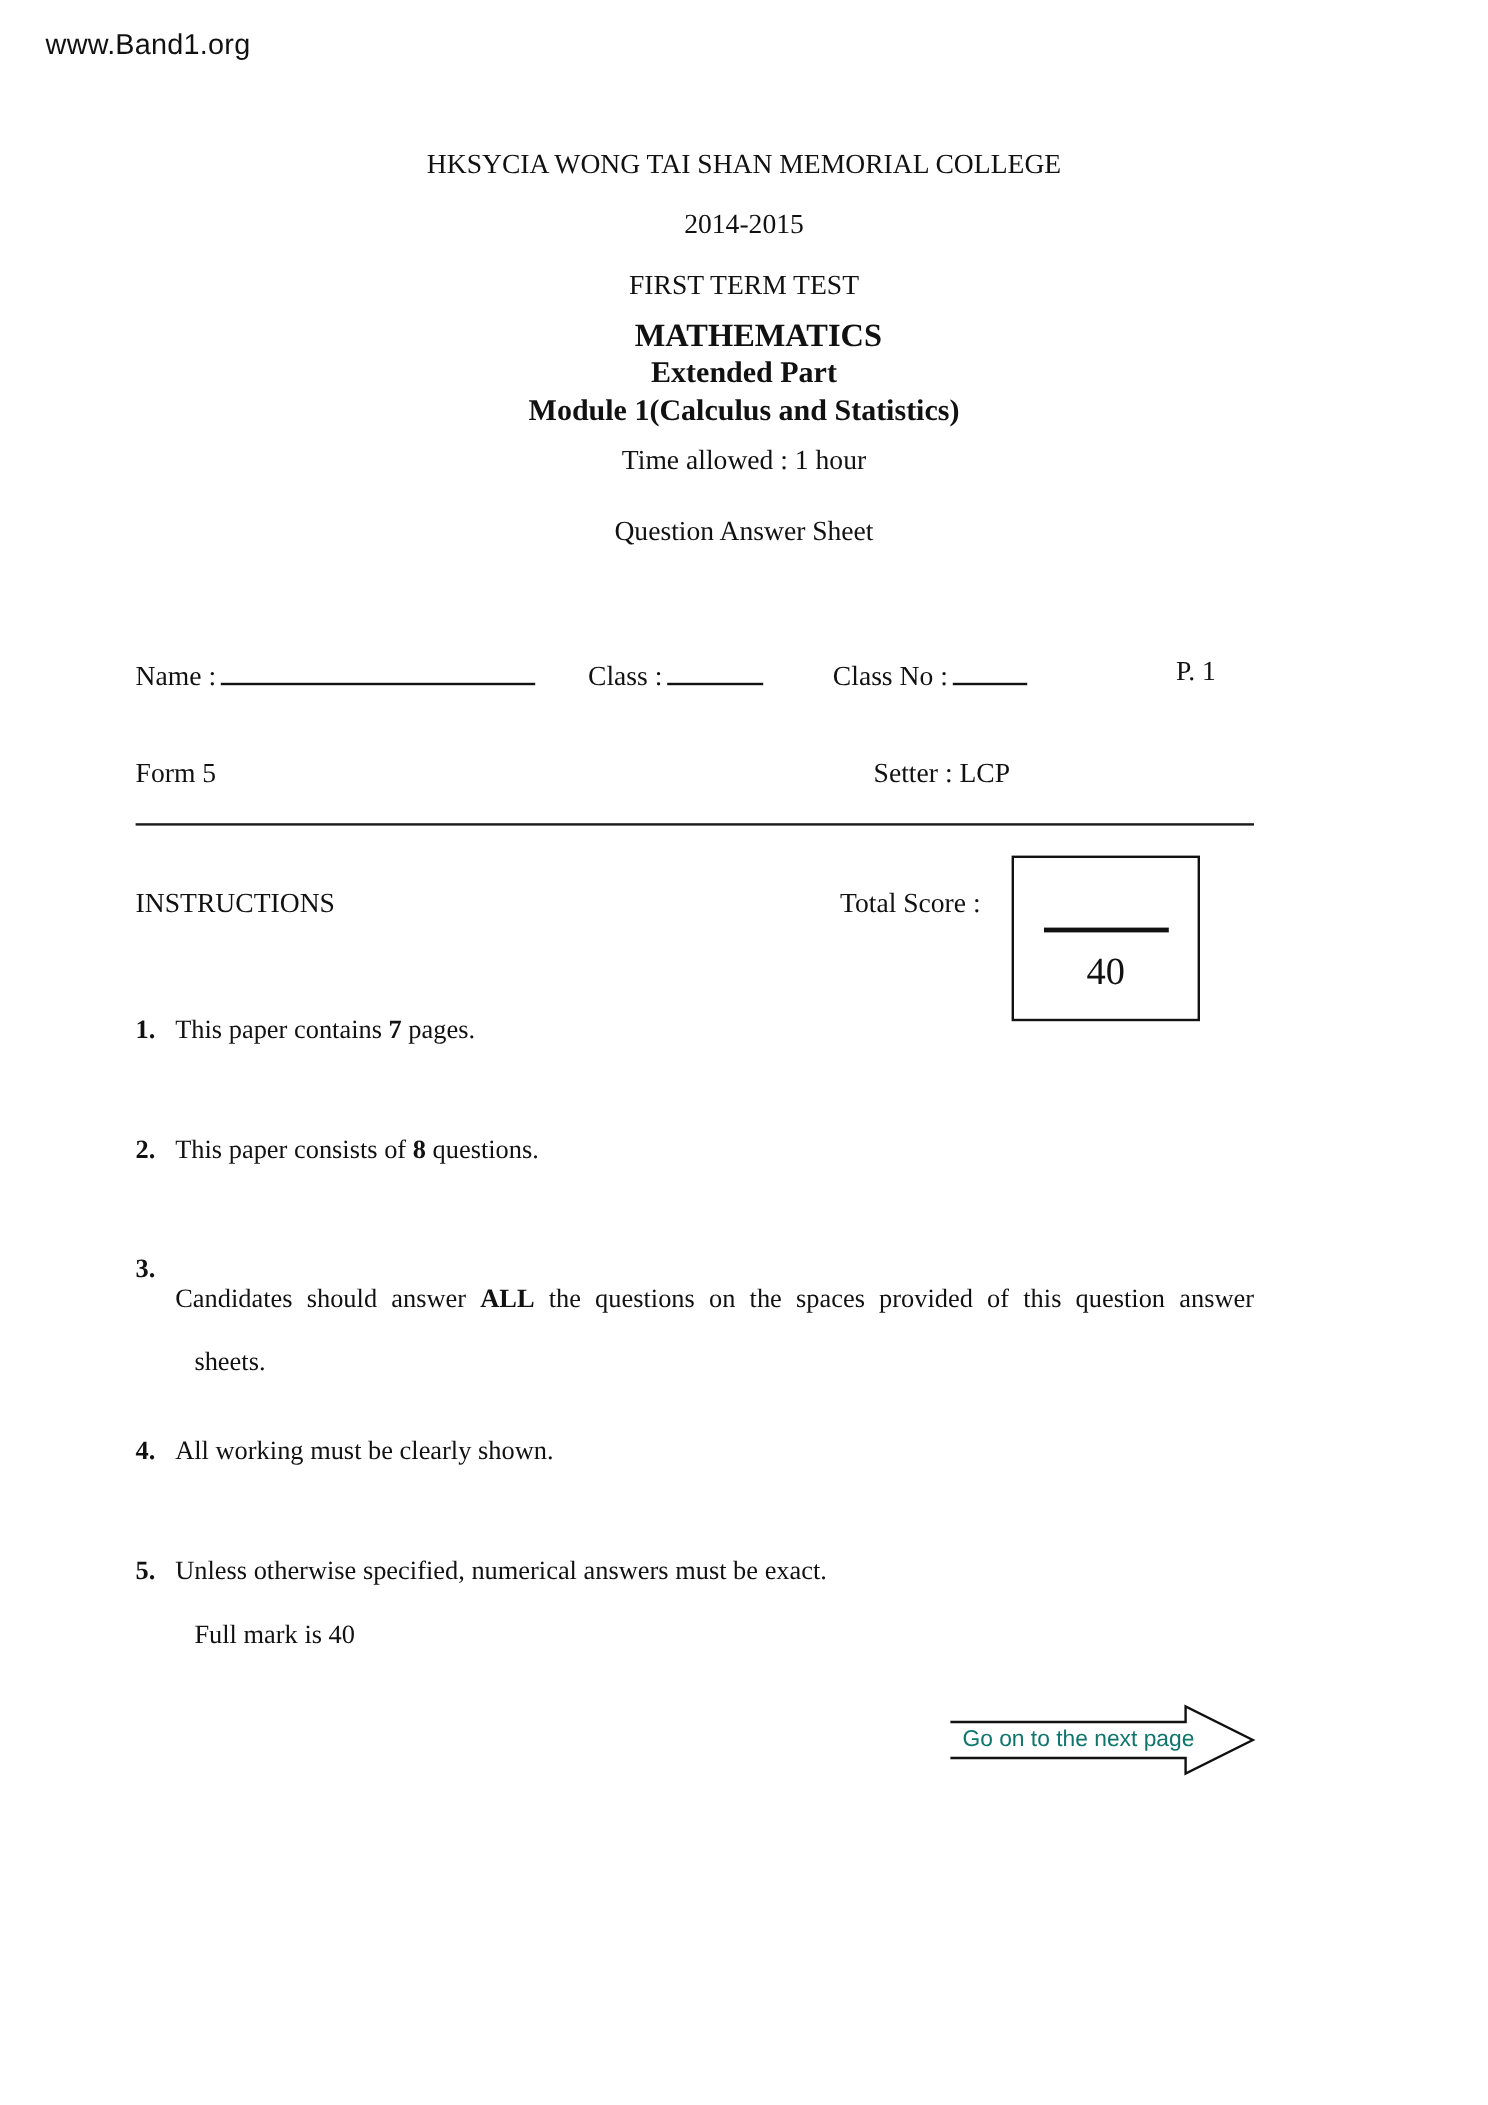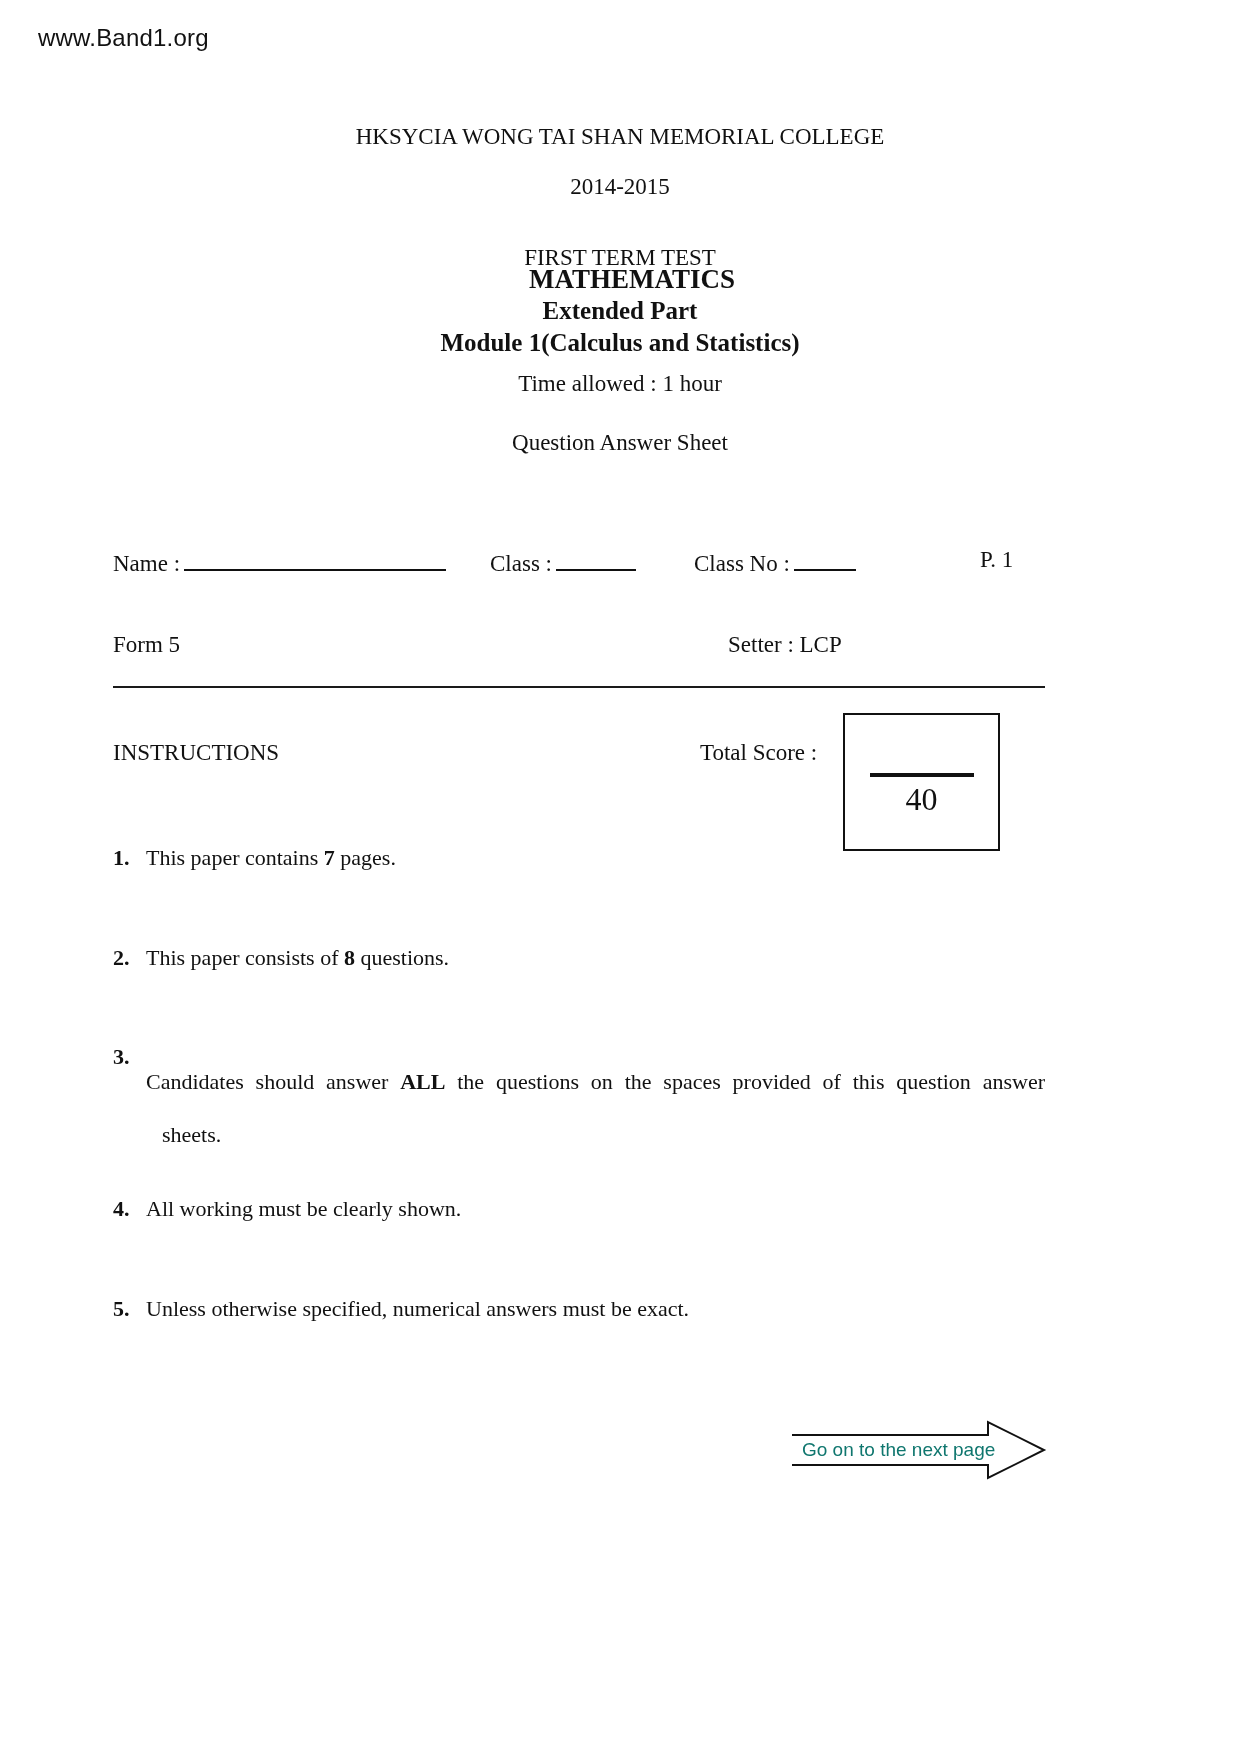--- a/index.html
+++ b/index.html
@@ -13,21 +13,21 @@
     overflow: hidden;
   }
   .abs { position: absolute; }
   .center { left: 0; width: 100%; text-align: center; }
   .sans { font-family: "Liberation Sans", "DejaVu Sans", sans-serif; }
 
   .watermark { top: 24px; left: 38px; font-size: 24px; letter-spacing: 0.2px; }
 
   .school    { top: 124px; font-size: 23px; }
   .year      { top: 174px; font-size: 23px; }
-  .term      { top: 225px; font-size: 23px; margin-top: 20px; }
+  .term      { top: 225px; font-size: 23px; }
   .subject   { top: 264px; font-size: 27px; font-weight: bold; padding-left: 24px; }
   .part      { top: 297px; font-size: 25px; font-weight: bold; }
   .module    { top: 329px; font-size: 25px; font-weight: bold; }
   .time      { top: 371px; font-size: 23px; }
   .sheet     { top: 430px; font-size: 23px; }
 
   .inforow { left: 113px; width: 932px; font-size: 23px; }
   .namerow { top: 547px; }
   .formrow { top: 632px; }
   .inforow .slot { position: absolute; top: 0; white-space: nowrap; }
@@ -51,21 +51,21 @@
   .score-label   { top: 740px; left: 700px; font-size: 23px; }
   .score-box {
     top: 713px; left: 843px; width: 157px; height: 138px;
     border: 2px solid #111;
   }
   .score-line {
     width: 104px; height: 4px; background: #111;
     margin: 58px auto 0 auto;
   }
   .score-value {
-    text-align: center; font-size: 32px; margin-top: 4px;
+    text-align: center; font-size: 32px; margin-top: 14px;
   }
 
   .item { left: 113px; width: 932px; font-size: 22px; line-height: 1.45; }
   .item .num { font-weight: bold; display: inline-block; width: 33px; }
   .item .bb { font-weight: bold; }
   .item-1 { top: 842px; }
   .item-2 { top: 942px; }
   .item-3 { top: 1041px; }
   .item-4 { top: 1193px; }
   .item-5 { top: 1293px; }
@@ -150,20 +150,21 @@
     <span class="num">4.</span>
     <span class="txt"><span>All working must be clearly shown.</span></span>
   </div>
 </div>
 
 <div class="abs item item-5">
   <div class="row">
     <span class="num">5.</span>
     <span class="txt"><span>Unless otherwise specified, numerical answers must be exact.</span></span>
   </div>
+  <div class="line2">Full mark is 40</div>
 </div>
 
 <div class="abs next-arrow">
   <svg width="258" height="60" viewBox="0 0 258 60">
     <polyline points="2,15 198,15 198,2 254,30 198,58 198,45 2,45" fill="none" stroke="#111" stroke-width="2"></polyline>
   </svg>
   <span class="arrow-text">Go on to the next page</span>
 </div>
 
 </body></html>

